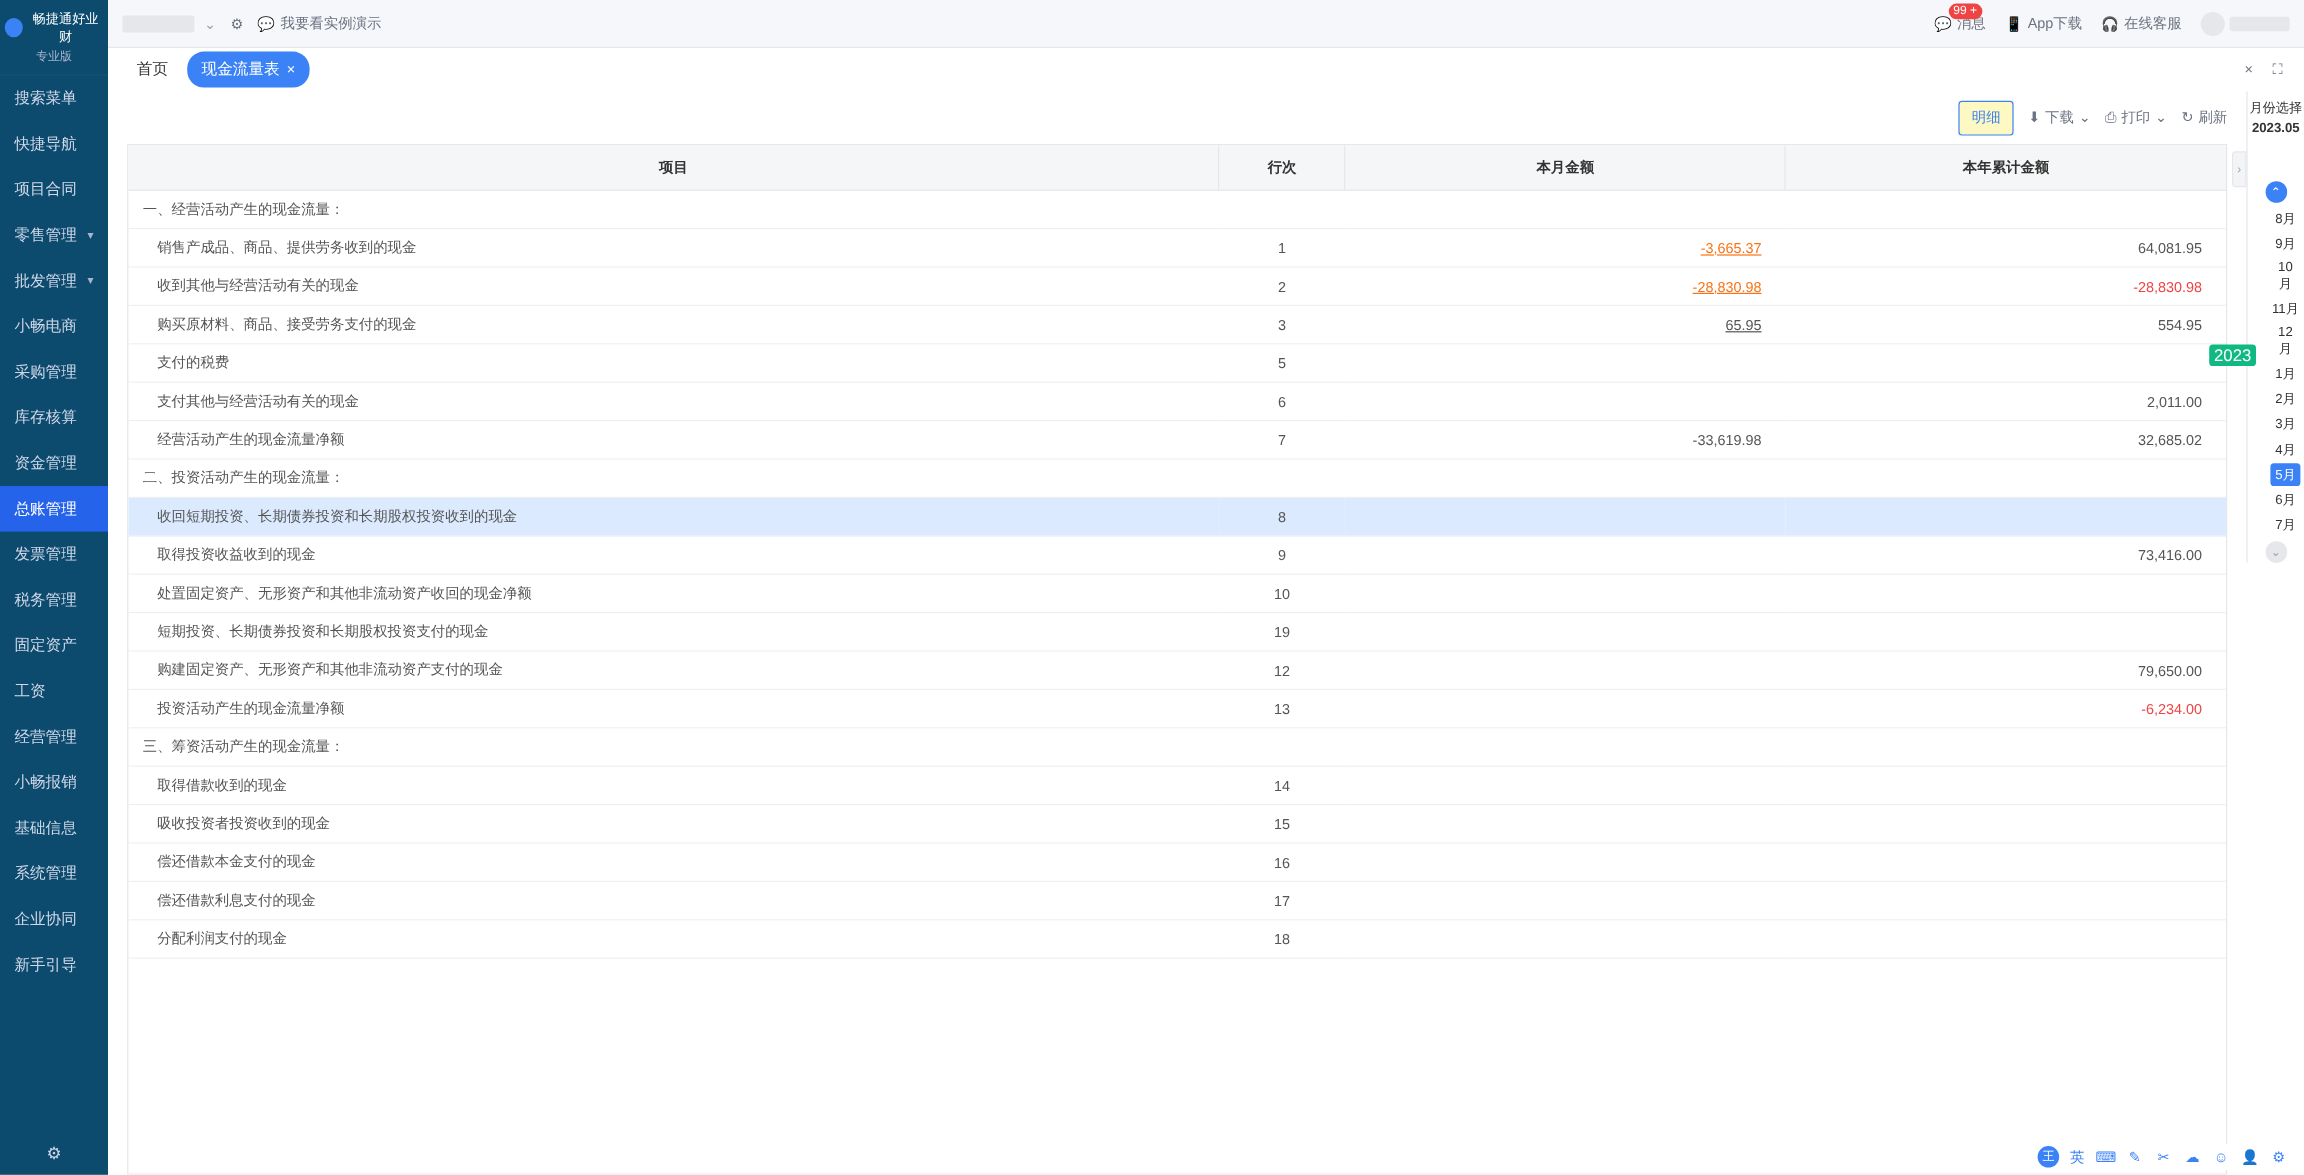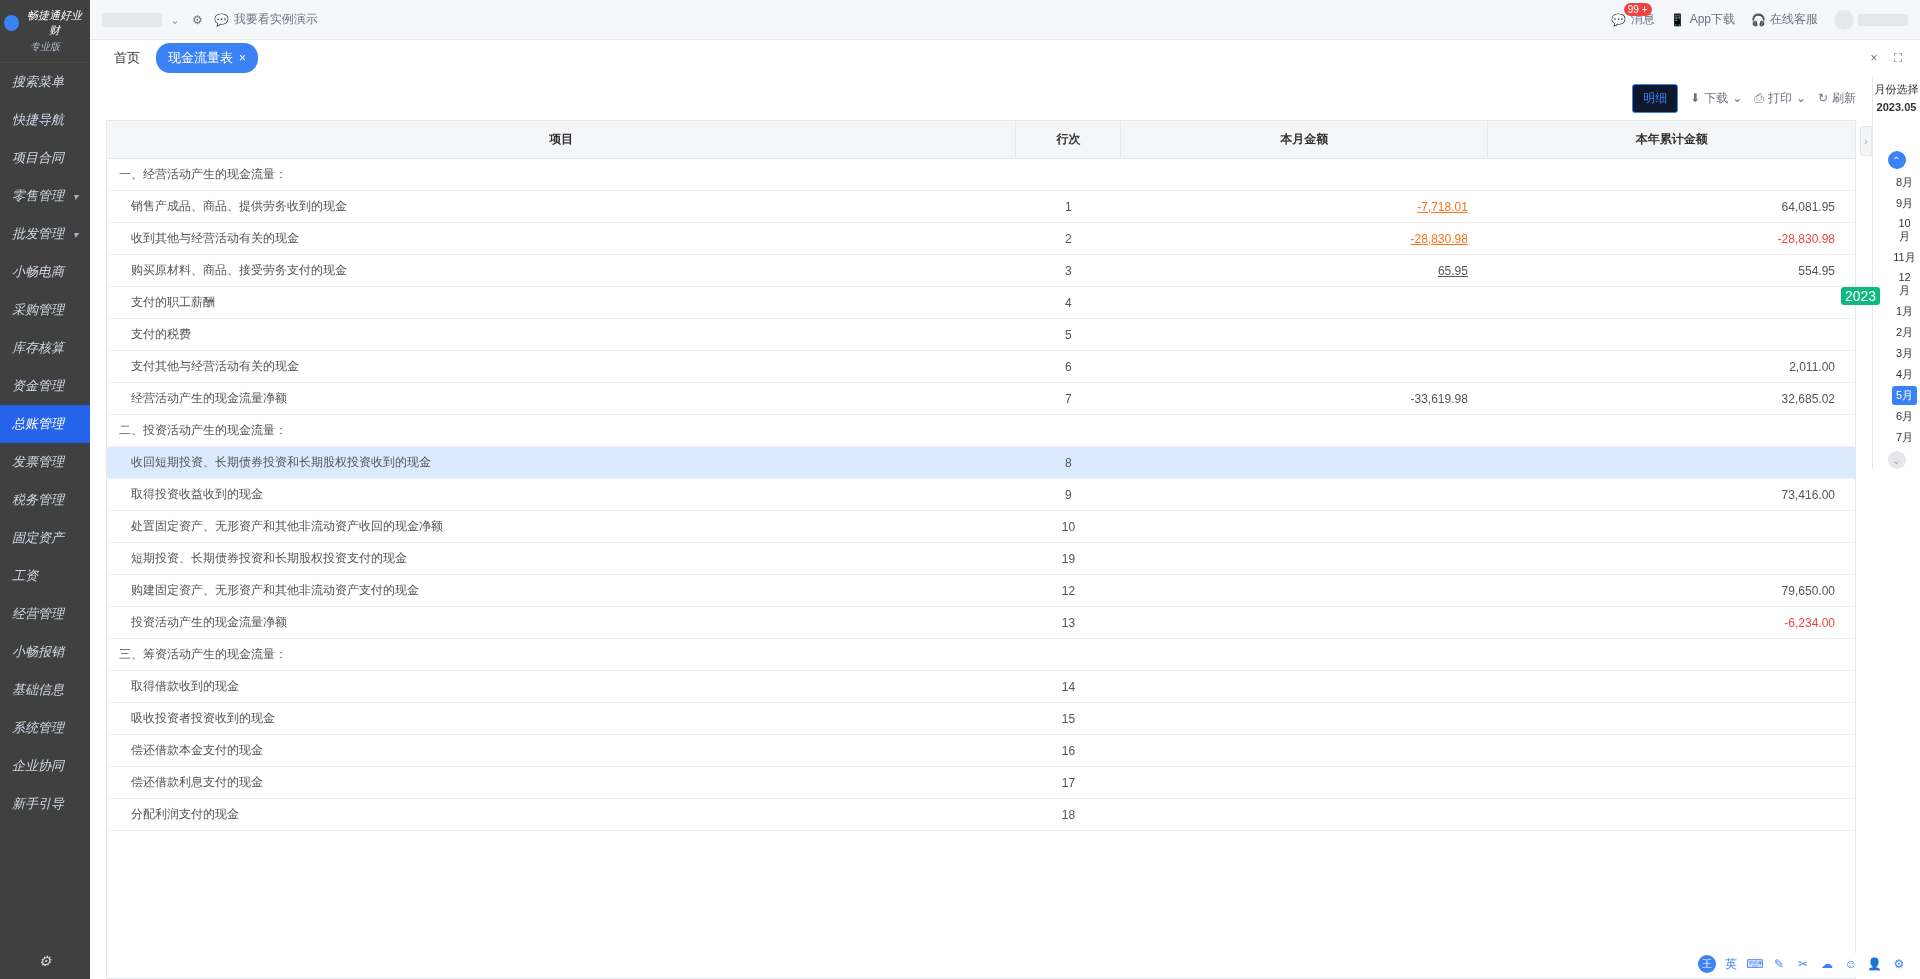--- a/index.html
+++ b/index.html
@@ -1,20 +1,20 @@
 <!DOCTYPE html>
 <html><head>
 <meta charset="utf-8">
 <style>
 * { margin: 0; padding: 0; box-sizing: border-box; font-family: -apple-system, "Microsoft YaHei", sans-serif; }
 body { background: #fff; font-size: 12px; color: #333; overflow: hidden; }
 .app { display: flex; width: 1920px; height: 979px; position: relative; }
 
 
-.sidebar { width: 90px; background: #404040; color: #fff; display: flex; flex-direction: column; font-style: italic; }
+.sidebar { width: 90px; background: #0c4a6e; color: #fff; display: flex; flex-direction: column; }
 .logo-area { padding: 8px 4px; text-align: center; border-bottom: 1px solid rgba(255,255,255,0.05);}
 .logo-area .title { font-size: 11px; color: #fff; }
 .logo-area .sub { font-size: 10px; color: #a8b5cc; margin-top: 2px; }
 .logo-row { display: flex; align-items: center; justify-content: center; gap: 4px;}
 .logo-icon { width: 16px; height: 16px; background: #3b82f6; border-radius: 50%; display:inline-block;}
 .side-menu { flex: 1; overflow-y: auto; }
 .side-item { padding: 10px 12px; font-size: 13px; cursor: pointer; display: flex; align-items: center; justify-content: space-between; color: #d0d8e8;}
 .side-item.active { background: #2563eb; color: #fff; }
 .side-item .arrow { font-size: 10px; color: #a8b5cc;}
 .side-bottom { padding: 10px; text-align: center; }
@@ -39,21 +39,21 @@
 .tab.home { color: #333; }
 .tab.active { background: #3b82f6; color: #fff; border-radius: 14px; }
 .tab .close { font-size: 12px; cursor: pointer;}
 .tabbar .spacer { flex: 1; }
 .tab-close-btn, .tab-fullscreen-btn { width: 20px; height: 20px; display: flex; align-items: center; justify-content: center; cursor: pointer; color: #6b7280;}
 
 
 .content-area { flex: 1; display: flex; position: relative; overflow: hidden;}
 .report-wrap { flex: 1; display: flex; flex-direction: column; padding: 0 16px 0 16px; overflow: hidden;}
 .toolbar { height: 44px; display: flex; align-items: center; justify-content: flex-end; gap: 12px;}
-.tool-btn { padding: 5px 10px; font-size: 12px; border: 1px solid #d1d5db; border-radius: 3px; cursor: pointer; background: #0f172a; display: flex; align-items: center; gap: 4px;}
+.tool-btn { padding: 5px 10px; font-size: 12px; border: 1px solid #d1d5db; border-radius: 3px; cursor: pointer; background: #fef9c3; display: flex; align-items: center; gap: 4px;}
 .tool-btn.active { border-color: #3b82f6; color: #3b82f6;}
 .tool-link { font-size: 12px; color: #6b7280; cursor: pointer; display: flex; align-items: center; gap: 4px;}
 
 
 .table-container { flex: 1; overflow: auto; border: 1px solid #e5e7eb;}
 table { width: 100%; border-collapse: collapse; table-layout: fixed;}
 th { background: #f5f6f8; font-weight: 600; text-align: center; padding: 10px 8px; border-right: 1px solid #e5e7eb; border-bottom: 1px solid #e5e7eb; font-size: 12px;}
 th:last-child { border-right: none;}
 td { padding: 7px 8px; border-bottom: 1px solid #f0f0f0; font-size: 12px; color: #555;}
 td.item { padding-left: 12px; }
@@ -260,40 +260,34 @@
             <tbody id="table-body">
                 <tr>
                   <td class="item">一、经营活动产生的现金流量：</td>
                   <td class="row-num"></td>
                   <td class="amount"></td>
                   <td class="amount"></td>
                 </tr>
                 <tr>
                   <td class="item indent">销售产成品、商品、提供劳务收到的现金</td>
                   <td class="row-num">1</td>
-                  <td class="amount link neg">-7,718.01</td>
+                  <td class="amount link neg">-3,665.37</td>
                   <td class="amount">64,081.95</td>
                 </tr>
                 <tr>
                   <td class="item indent">收到其他与经营活动有关的现金</td>
                   <td class="row-num">2</td>
                   <td class="amount link neg">-28,830.98</td>
                   <td class="amount neg-ytd">-28,830.98</td>
                 </tr>
                 <tr>
                   <td class="item indent">购买原材料、商品、接受劳务支付的现金</td>
                   <td class="row-num">3</td>
                   <td class="amount" style="text-decoration: underline;">65.95</td>
                   <td class="amount">554.95</td>
-                </tr>
-                <tr>
-                  <td class="item indent">支付的职工薪酬</td>
-                  <td class="row-num">4</td>
-                  <td class="amount"></td>
-                  <td class="amount"></td>
                 </tr>
                 <tr>
                   <td class="item indent">支付的税费</td>
                   <td class="row-num">5</td>
                   <td class="amount"></td>
                   <td class="amount"></td>
                 </tr>
                 <tr>
                   <td class="item indent">支付其他与经营活动有关的现金</td>
                   <td class="row-num">6</td>

